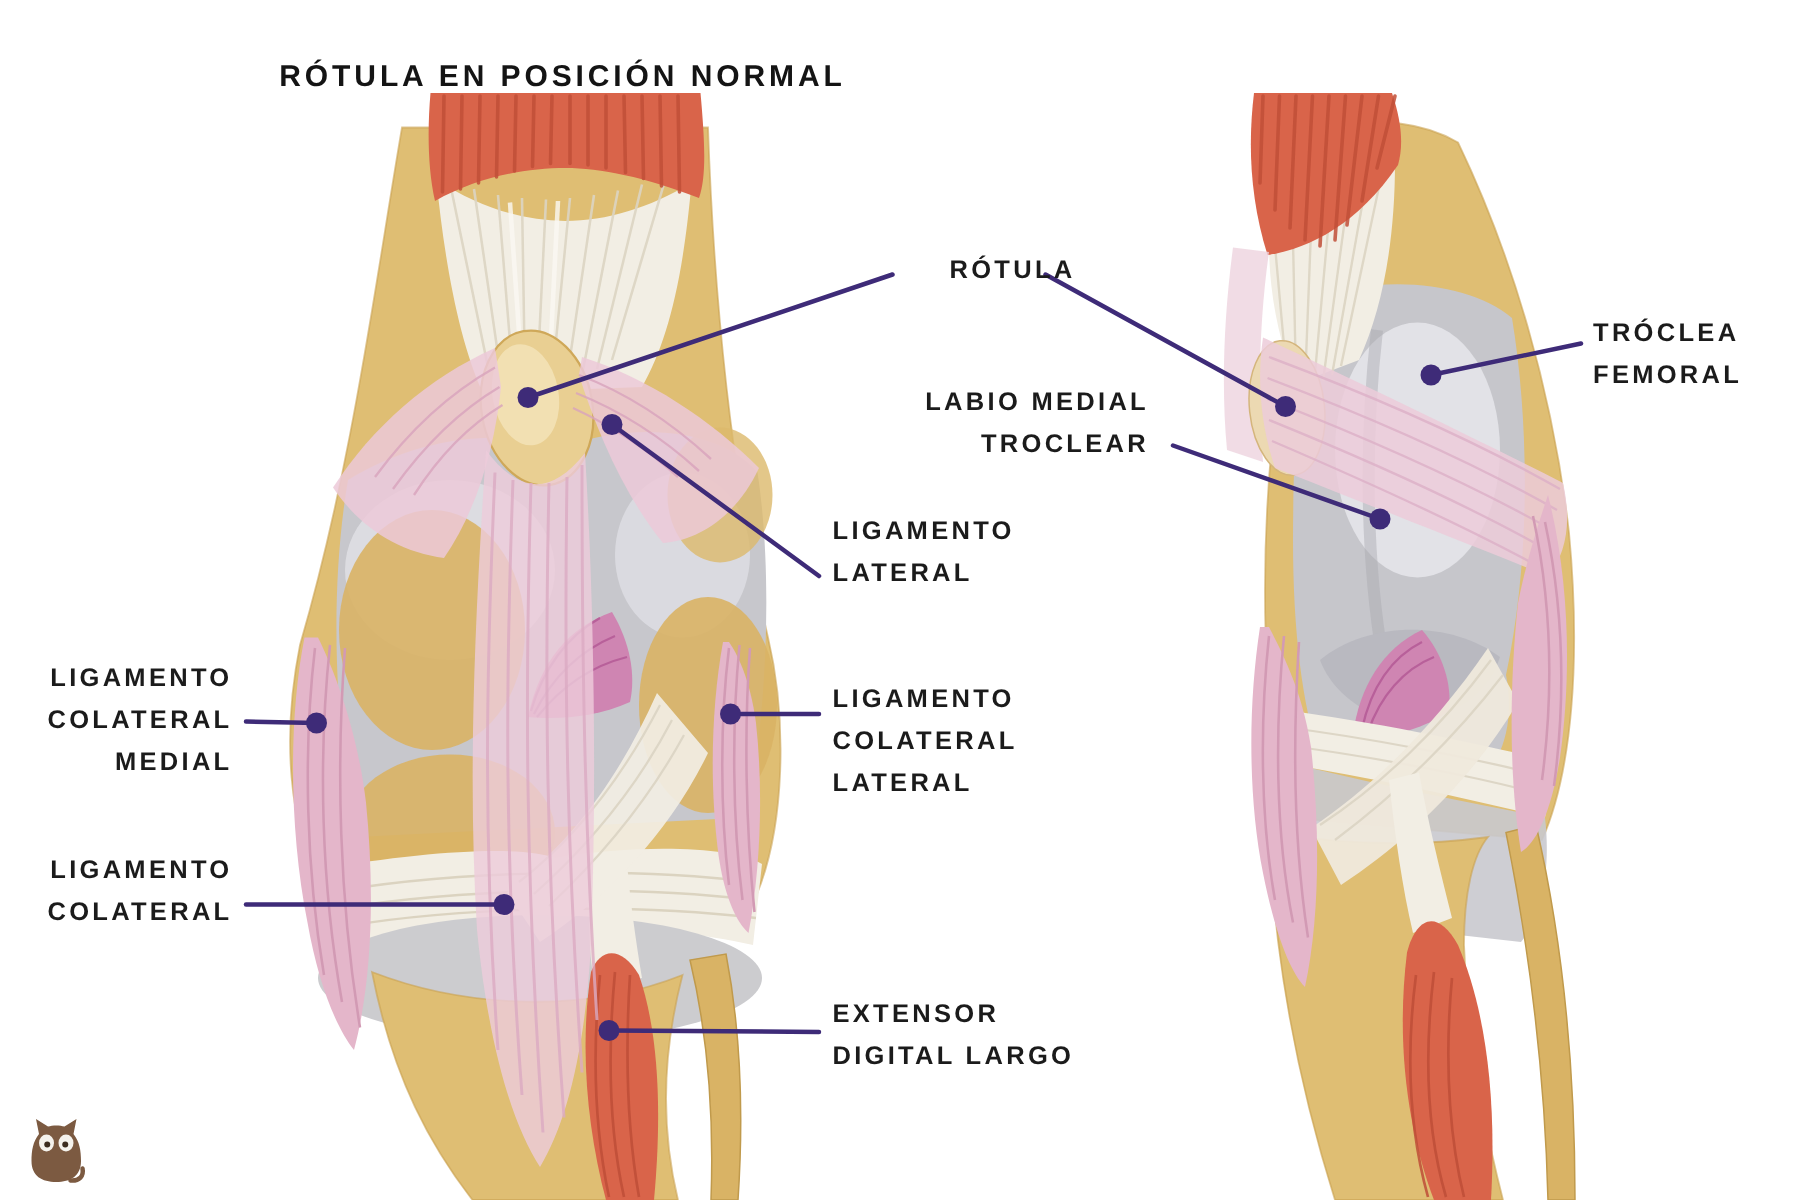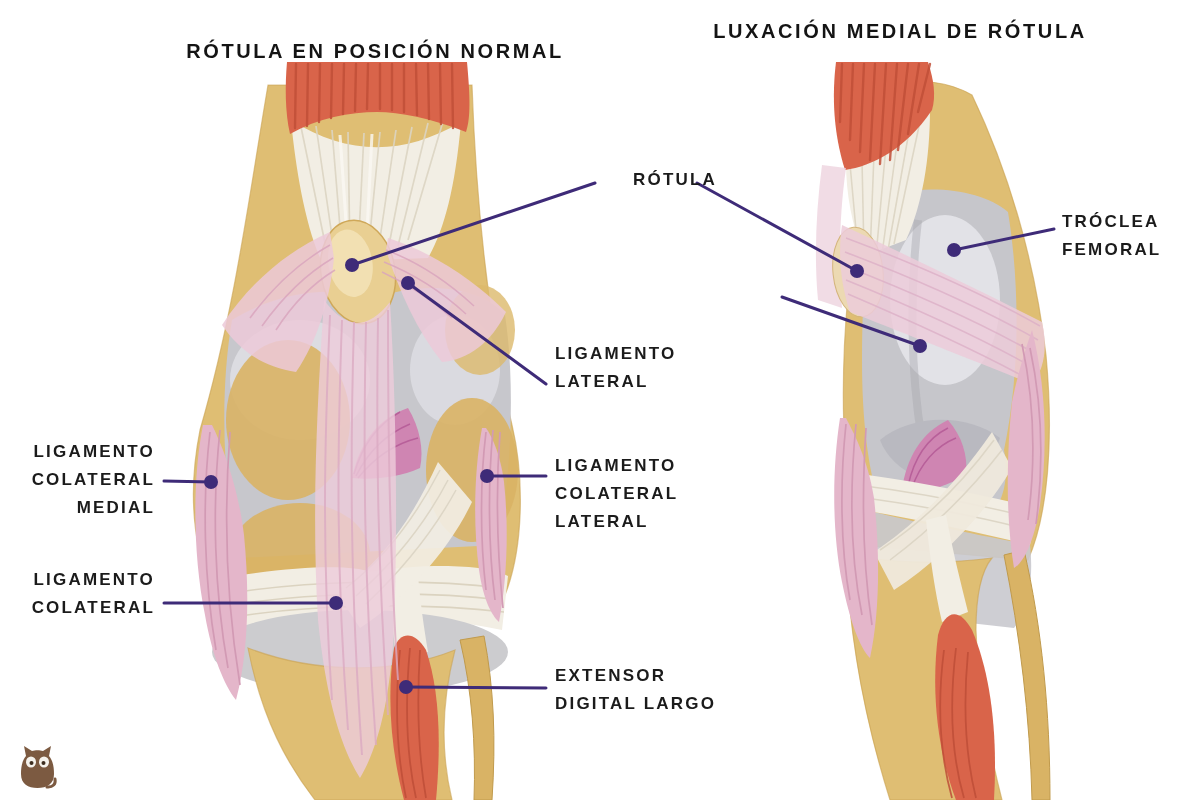--- a/index.html
+++ b/index.html
@@ -282,26 +282,29 @@
       <path d="M546,476 L487,476" fill="none"></path>
       <circle cx="487" cy="476" r="7" stroke="none"></circle>
       <path d="M546,688 L406,687" fill="none"></path>
       <circle cx="406" cy="687" r="7" stroke="none"></circle>
       <path d="M1054,229 L954,250" fill="none"></path>
       <circle cx="954" cy="250" r="7" stroke="none"></circle>
     </g>
   </svg>
 
   <div class="title" id="title-left">RÓTULA EN POSICIÓN NORMAL</div>
-  <div class="title" id="title-right">LUXACIÓN MEDIAL DE RÓTULA</div>
 
   <div class="lbl" id="lbl-rotula">
     <span class="ln">RÓTULA</span>
   </div>
 
+  <div class="lbl r" id="lbl-labio">
+    <span class="ln">LABIO MEDIAL</span>
+    <span class="ln">TROCLEAR</span>
+  </div>
 
   <div class="lbl" id="lbl-femoro">
     <span class="ln">LIGAMENTO</span>
     <span class="ln">LATERAL</span>
   </div>
 
   <div class="lbl r" id="lbl-col-medial">
     <span class="ln">LIGAMENTO</span>
     <span class="ln">COLATERAL</span>
     <span class="ln">MEDIAL</span>

